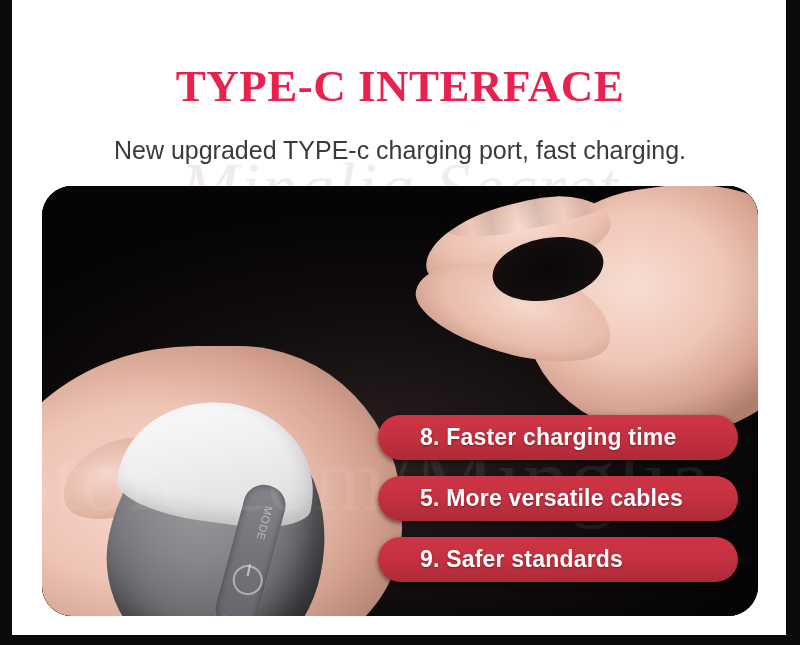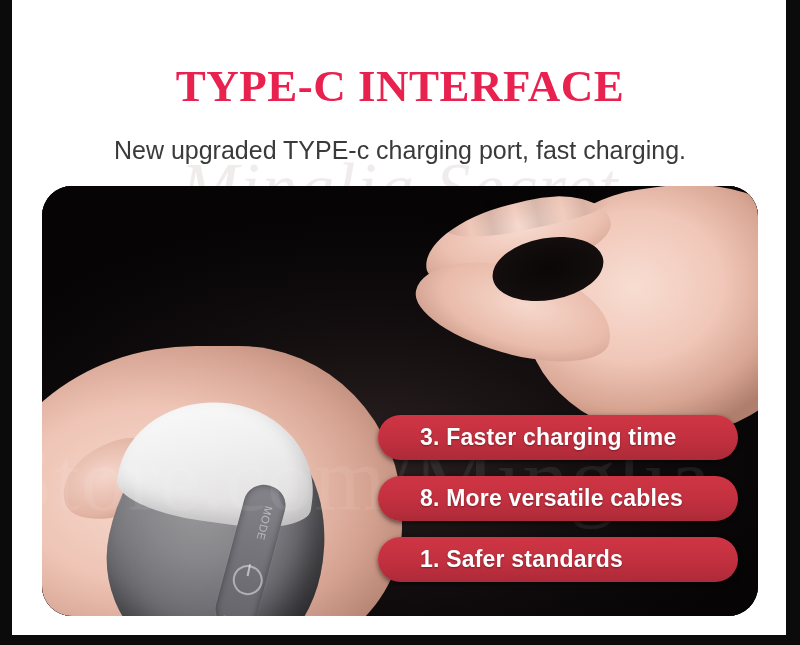--- a/index.html
+++ b/index.html
@@ -310,27 +310,27 @@
       <div class="hr-index"></div>
       <div class="hr-thumb"></div>
       <div class="hr-gap"></div>
       <div class="hr-knuckles"></div>
     </div>
 
     <div class="wm-photo">Store.com/Minglia</div>
 
     <div class="badges">
       <div class="badge">
-        <span class="badge-label">3. Faster charging time</span>
+        <span class="badge-label">8. Faster charging time</span>
       </div>
       <div class="badge">
-        <span class="badge-label">8. More versatile cables</span>
+        <span class="badge-label">5. More versatile cables</span>
       </div>
       <div class="badge">
-        <span class="badge-label">1. Safer standards</span>
+        <span class="badge-label">9. Safer standards</span>
       </div>
     </div>
   </div>
 
   <div class="edge-bar edge-left"></div>
   <div class="edge-bar edge-right"></div>
   <div class="edge-bar edge-bottom"></div>
 
 </div>
 

